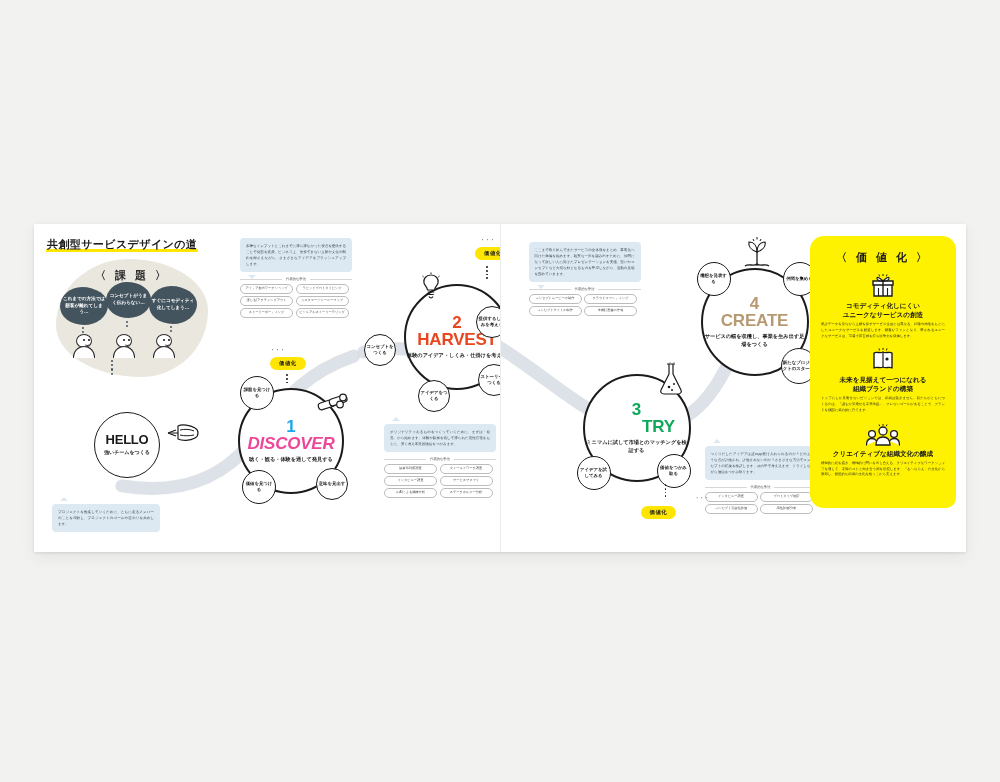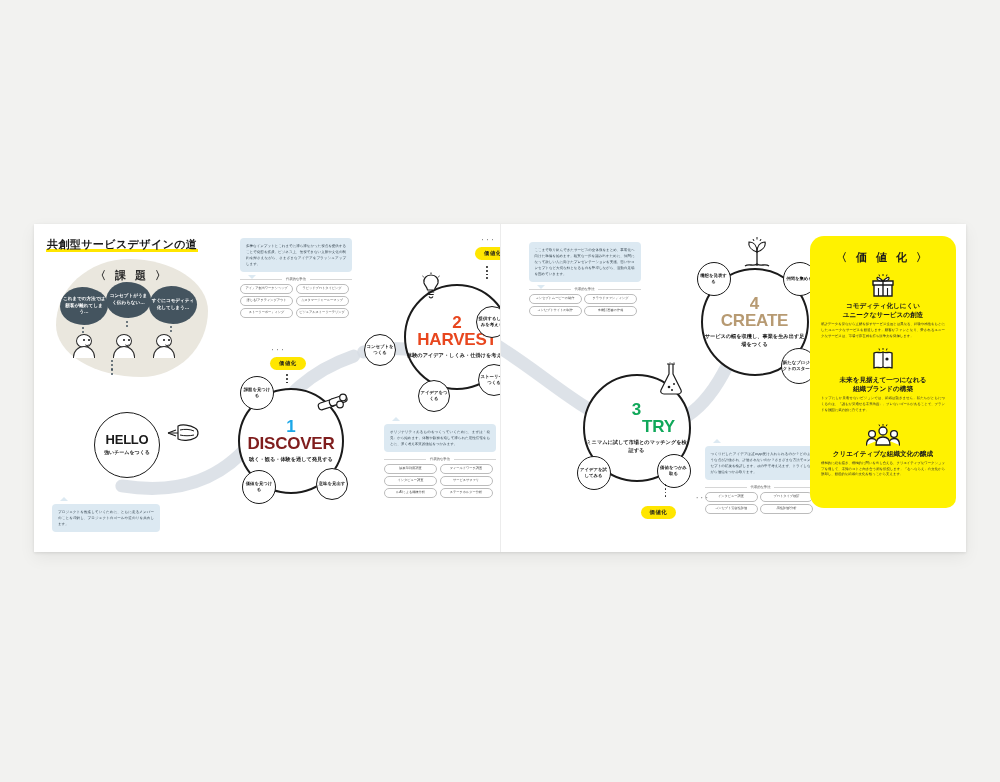--- a/index.html
+++ b/index.html
@@ -80,21 +80,21 @@
   .stage-desc{font-size:5.2px;color:#1b1b1b;line-height:1.5;margin-top:4px;font-weight:bold;}
 
   .hello-circle{
     left:60px;top:188px;width:66px;height:66px;
   }
   .hello-circle .stage-name{font-size:13px;color:#1b1b1b;}
   .hello-circle .stage-desc{font-size:5px;margin-top:3px;}
 
   .c-discover{left:204px;top:164px;width:106px;height:106px;border-width:2px;}
   .c-discover .stage-num{color:#1ba7e8;font-size:17px;}
-  .c-discover .stage-name{font-size:17px;color:#7f1d1d;}
+  .c-discover .stage-name{font-size:17px;color:#ec4899;font-style:italic;}
 
   .c-create{left:370px;top:60px;width:106px;height:106px;border-width:2px;}
   .c-create .stage-num{color:#e8461e;font-size:17px;}
   .c-create .stage-name{font-size:17px;color:#e8461e;}
 
   .c-try{left:82px;top:150px;width:108px;height:108px;border-width:2px;}
   .c-try .stage-num{color:#10a85a;font-size:17px;}
   .c-try .stage-name{font-size:17px;color:#10a85a;margin-left:44px;}
 
   .c-harvest{left:200px;top:44px;width:108px;height:108px;border-width:2px;}

